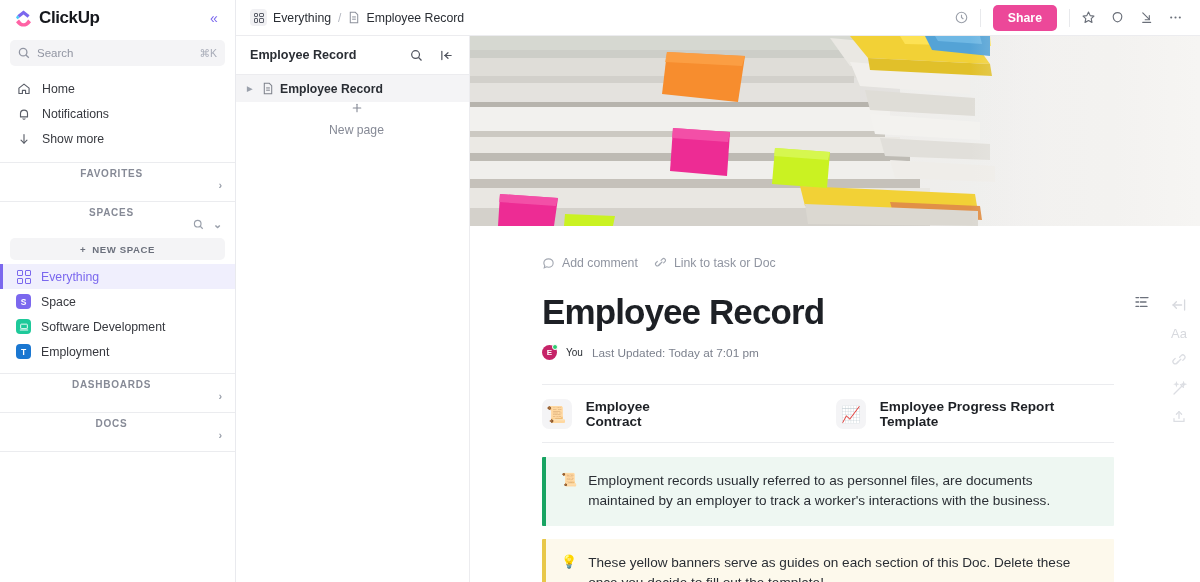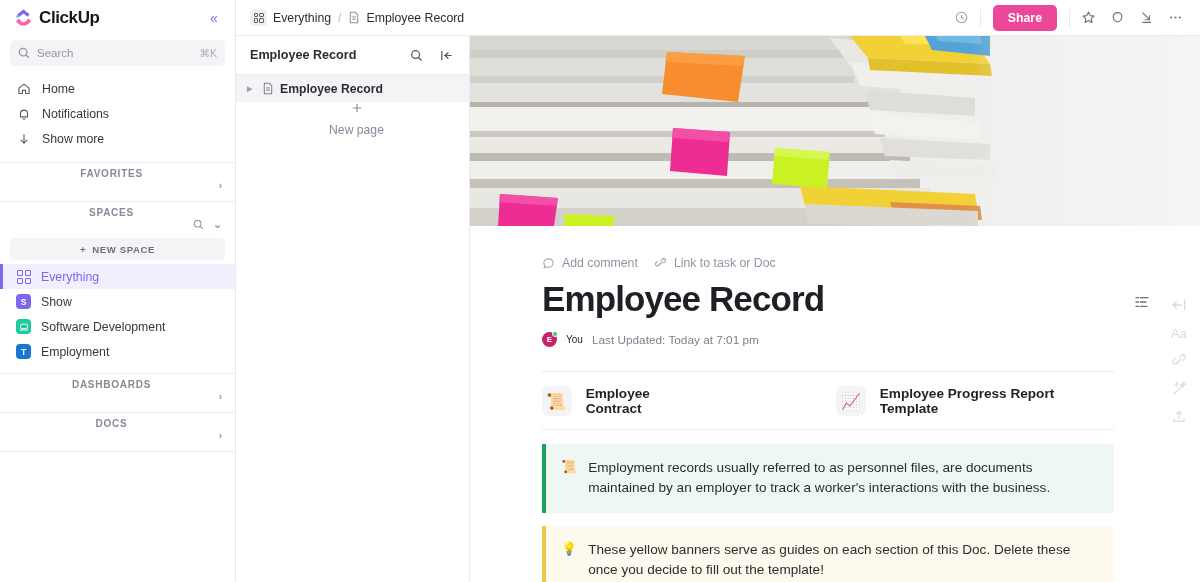--- a/index.html
+++ b/index.html
@@ -17,21 +17,21 @@
     width: 236px; height: 582px;
     background: #ffffff;
     border-right: 1px solid #e9eaee;
     display: flex; flex-direction: column;
     flex: 0 0 236px;
   }
   .sb-top {
     height: 36px; display: flex; align-items: center;
     padding: 0 10px 0 14px; justify-content: space-between;
   }
-  .brand { display: flex; align-items: flex-start; gap: 6px; }
+  .brand { display: flex; align-items: flex-end; gap: 6px; }
   .brand-mark { width: 19px; height: 19px; position: relative; }
   .brand-name {
     font-size: 17px; font-weight: bold; letter-spacing: -0.4px; color: #16181d;
   }
   .collapse-btn {
     width: 22px; height: 22px; display: flex; align-items: center; justify-content: center;
     color: #7b68ee; font-size: 14px; cursor: pointer; border-radius: 4px;
   }
   .sb-search-wrap { padding: 4px 10px 6px 10px; }
   .sb-search {
@@ -128,21 +128,21 @@
   .canvas { flex: 1 1 auto; position: relative; overflow: hidden; background: #fff; min-width: 0; }
 
   .hero { height: 190px; width: 100%; position: relative; overflow: hidden; background: #efeeec; }
   .hero-photo { position:absolute; inset:0; }
   .hero-fade {
     position:absolute; right:0; top:0; bottom:0; width: 230px;
     background: linear-gradient(to right, rgba(245,245,243,0) 0%, #f3f2f0 62%, #f6f5f3 100%);
   }
 
   .docbody { padding: 30px 86px 0 72px; position: relative; }
-  .meta-row { display: flex; align-items: center; gap: 16px; margin-bottom: 9px; }
+  .meta-row { display: flex; align-items: center; gap: 16px; margin-bottom: 22px; }
   .meta-btn { display: flex; align-items: center; gap: 7px; font-size: 12.3px; color: #9095a1; cursor: pointer; }
   .doc-title {
     font-size: 35px; font-weight: bold; letter-spacing: -0.9px; color: #1d2025; line-height: 1.12;
   }
   .author-row { display: flex; align-items: center; gap: 9px; margin-top: 14px; }
   .avatar {
     width: 15px; height: 15px; border-radius: 50%; background: #c62368;
     color: #fff; font-size: 8px; font-weight: bold;
     display: flex; align-items: center; justify-content: center; position: relative;
   }
@@ -283,21 +283,21 @@
             <i></i>
             <i></i>
             <i></i>
             <i></i>
           </span>
       </span>
       <span>Everything</span>
     </div>
     <div class="space-item">
       <span class="sq" style="background:#7b68ee">S</span>
-      <span>Show</span>
+      <span>Space</span>
     </div>
     <div class="space-item">
       <span class="sq" style="background:#1ec99a">
         <svg width="10" height="10" viewBox="0 0 12 12" fill="none" stroke="#fff" stroke-width="1.1">
           <rect x="2" y="2.6" width="8" height="5.4" rx="0.8"></rect>
             <path d="M1 9.6 H11"></path>
         </svg>
       </span>
       <span>Software Development</span>
     </div>

